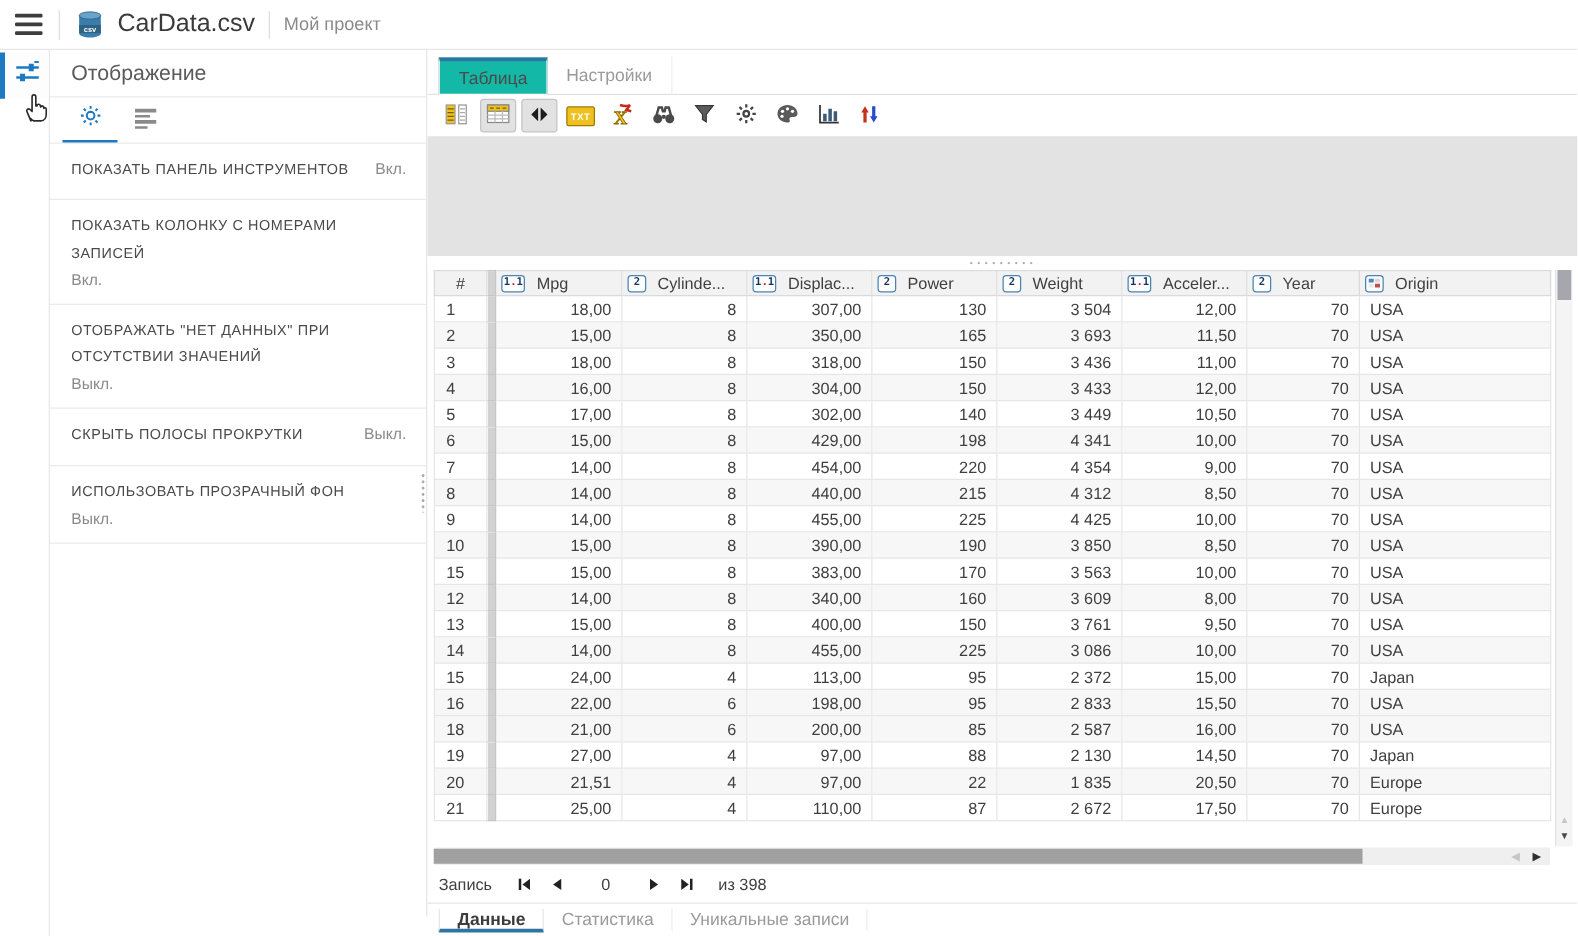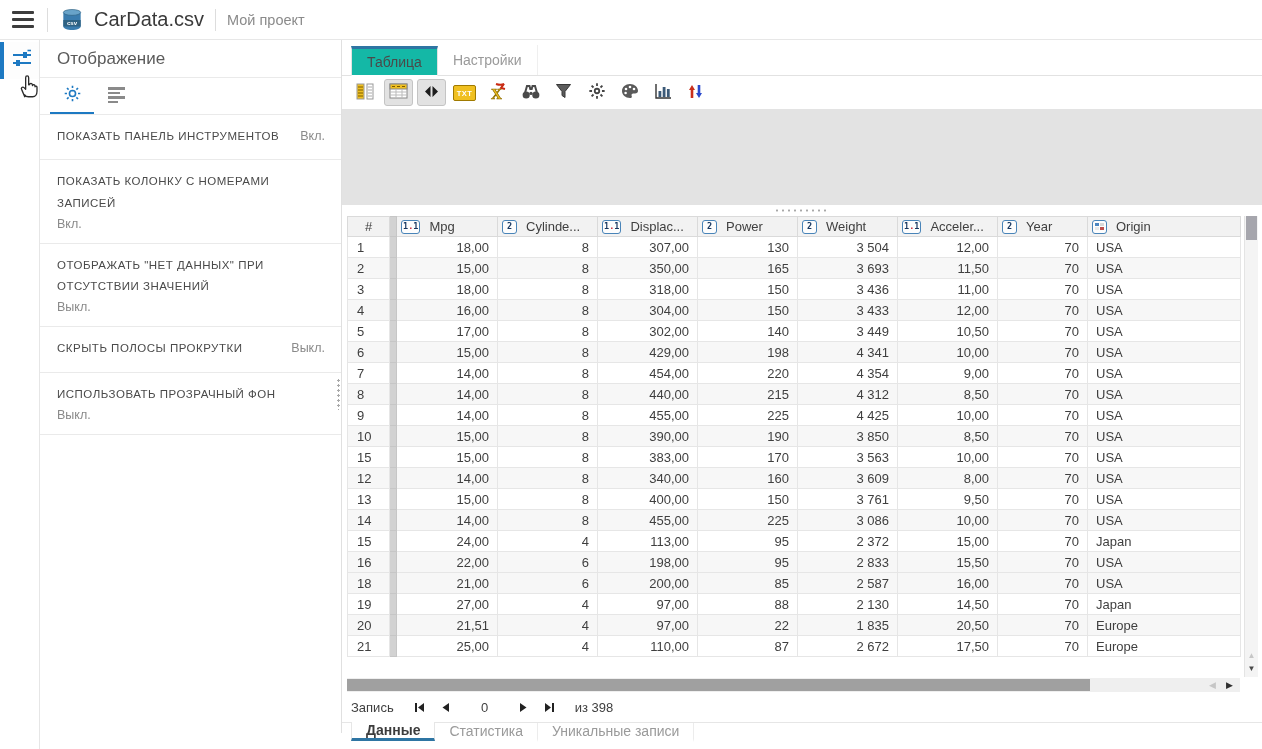--- a/index.html
+++ b/index.html
@@ -87,21 +87,21 @@
   .harrow.right { right:7px; color:#2f2f2f; }
 
   
   .record-nav { height:26px; display:flex; align-items:center; padding-left:9px; font-size:13px; color:#3f3f3f; margin-top:2px; }
   .record-nav .rlabel { margin-right:13px; }
   .navbtn { width:26px; height:20px; display:flex; align-items:center; justify-content:center; background:none; border:none; cursor:pointer; padding:0; }
   .rec-current { width:52px; text-align:center; }
   .rec-total { margin-left:12px; }
 
   
-  .bottom-tabs { height:28px; display:flex; align-items:flex-start; padding-left:9px; border-top:1px solid #e6e6e6; margin-top:2px; }
+  .bottom-tabs { height:28px; display:flex; align-items:center; padding-left:9px; border-top:1px solid #e6e6e6; margin-top:2px; }
   .btab { padding:0 14px; display:flex; align-items:center; font-size:14px; color:#9a9a9a; border-right:1px solid #ececec; cursor:pointer; border-bottom:3px solid transparent; }
   .btab.active { color:#3c3c3c; font-weight:bold; background:#fff; border-left:1px solid #e6e6e6; border-right:1px solid #e6e6e6; border-bottom:3px solid #2e75a3; margin-top:-1px; }
 </style>
 </head>
 <body>
 
 <header class="topbar">
   <button class="burger">
       <span></span>
       <span></span>

